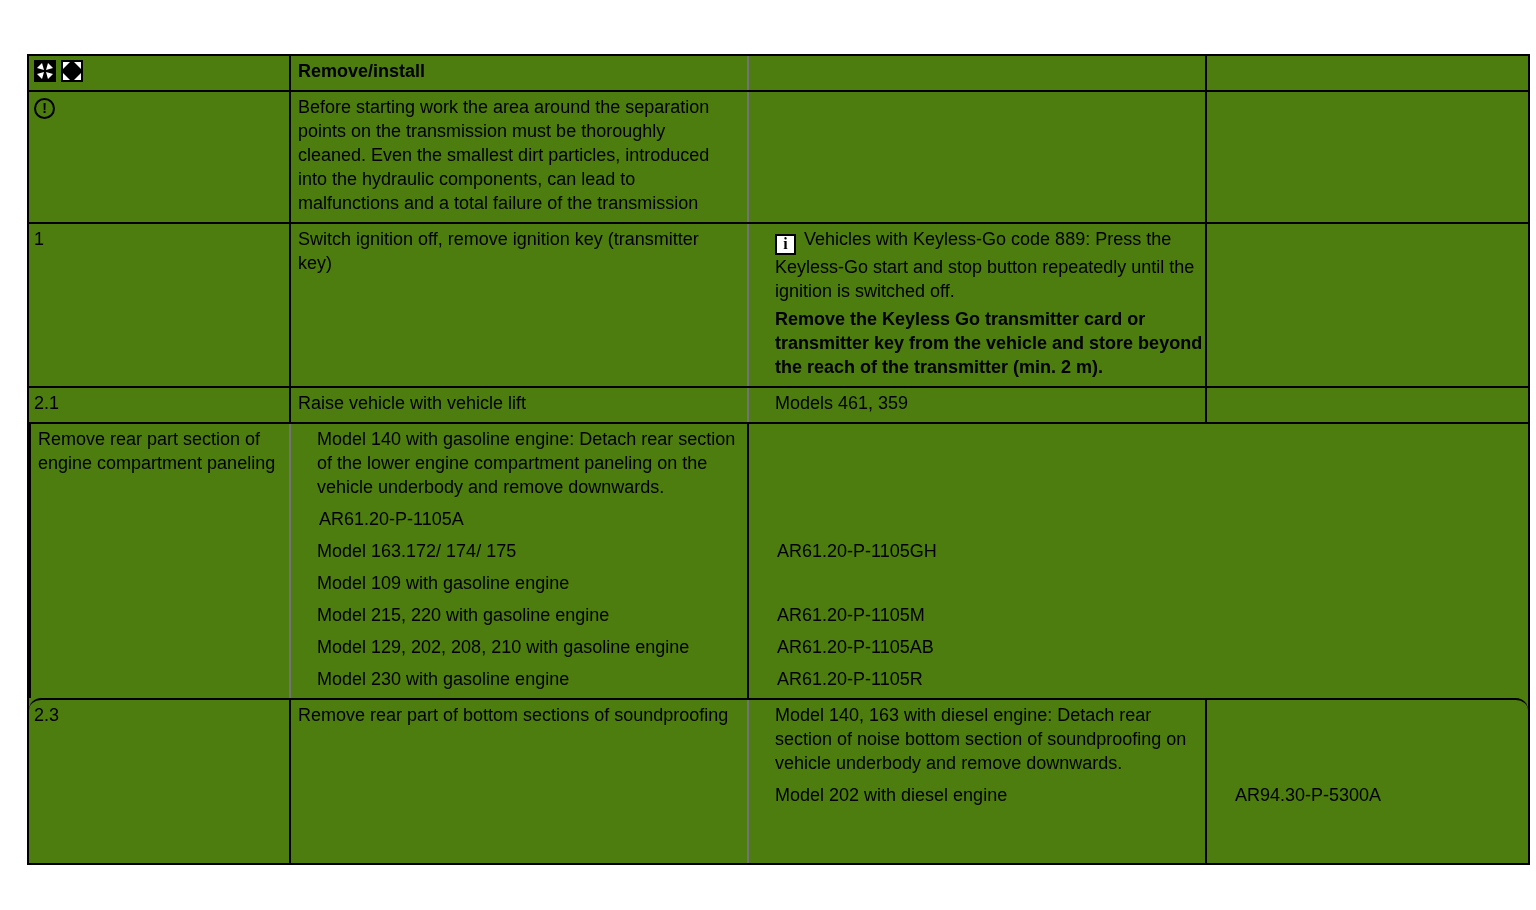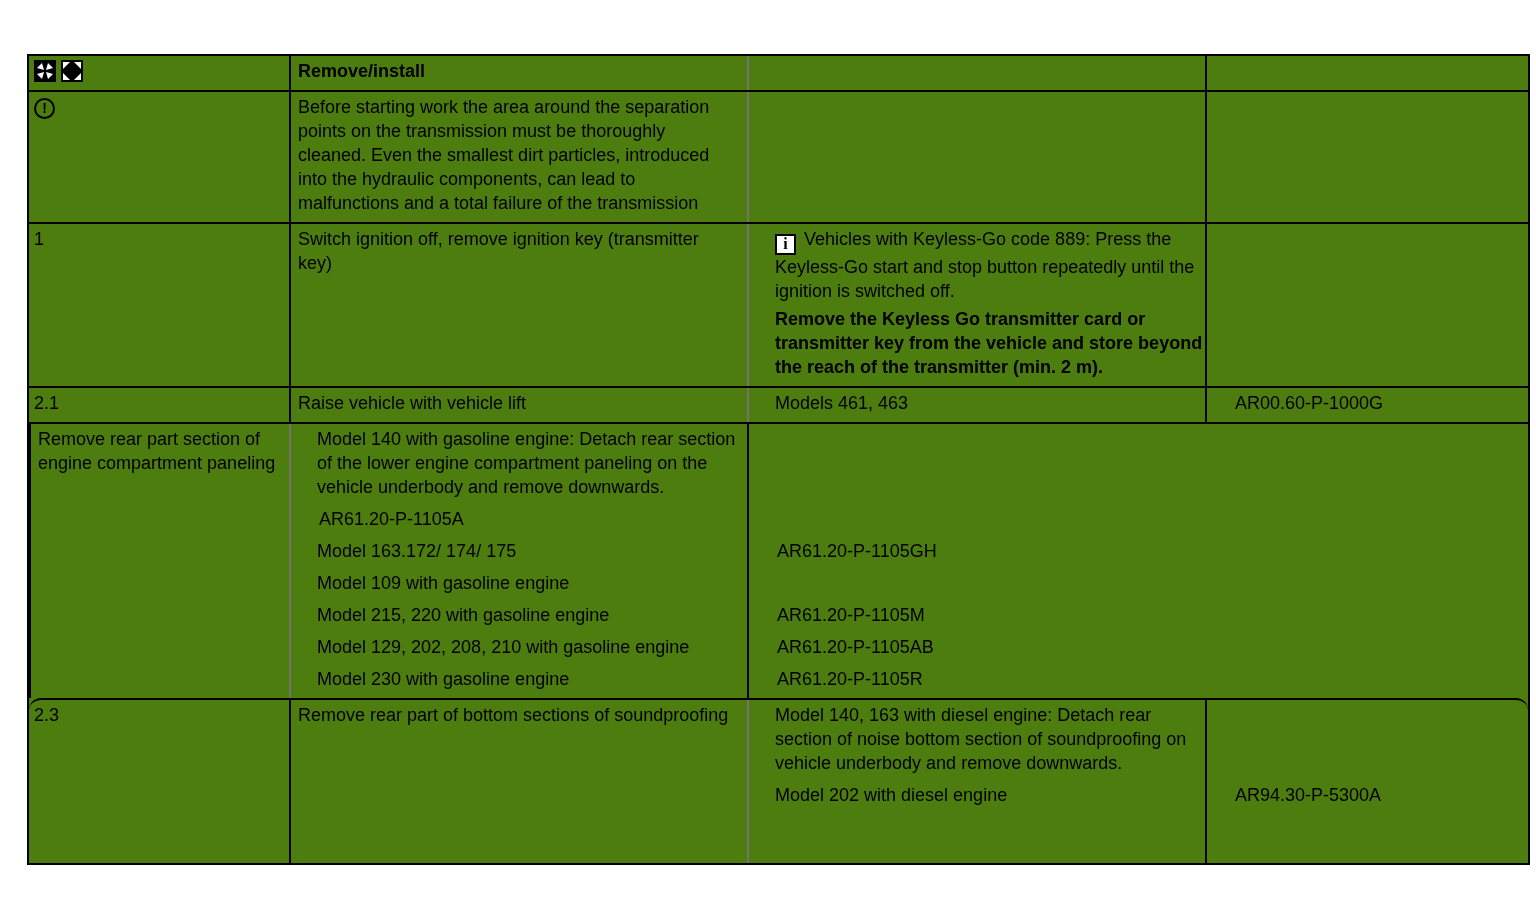--- a/index.html
+++ b/index.html
@@ -155,22 +155,21 @@
 
   <div class="row">
     <div class="cell c1">
       <span>2.1</span>
     </div>
     <div class="cell c2">
       <span>Raise vehicle with vehicle lift</span>
     </div>
     <div class="cell rest">
       <div class="sub">
-        <div class="sub-text">Models 461, 463</div>
-        <div class="sub-code">AR00.60-P-1000G</div>
+        <div class="sub-text">Models 461, 359</div>
       </div>
     </div>
   </div>
 
   <div class="row">
     <div class="cell c2">
       <span>Remove rear part section of engine compartment paneling</span>
     </div>
     <div class="cell rest">
       <div class="sub">

